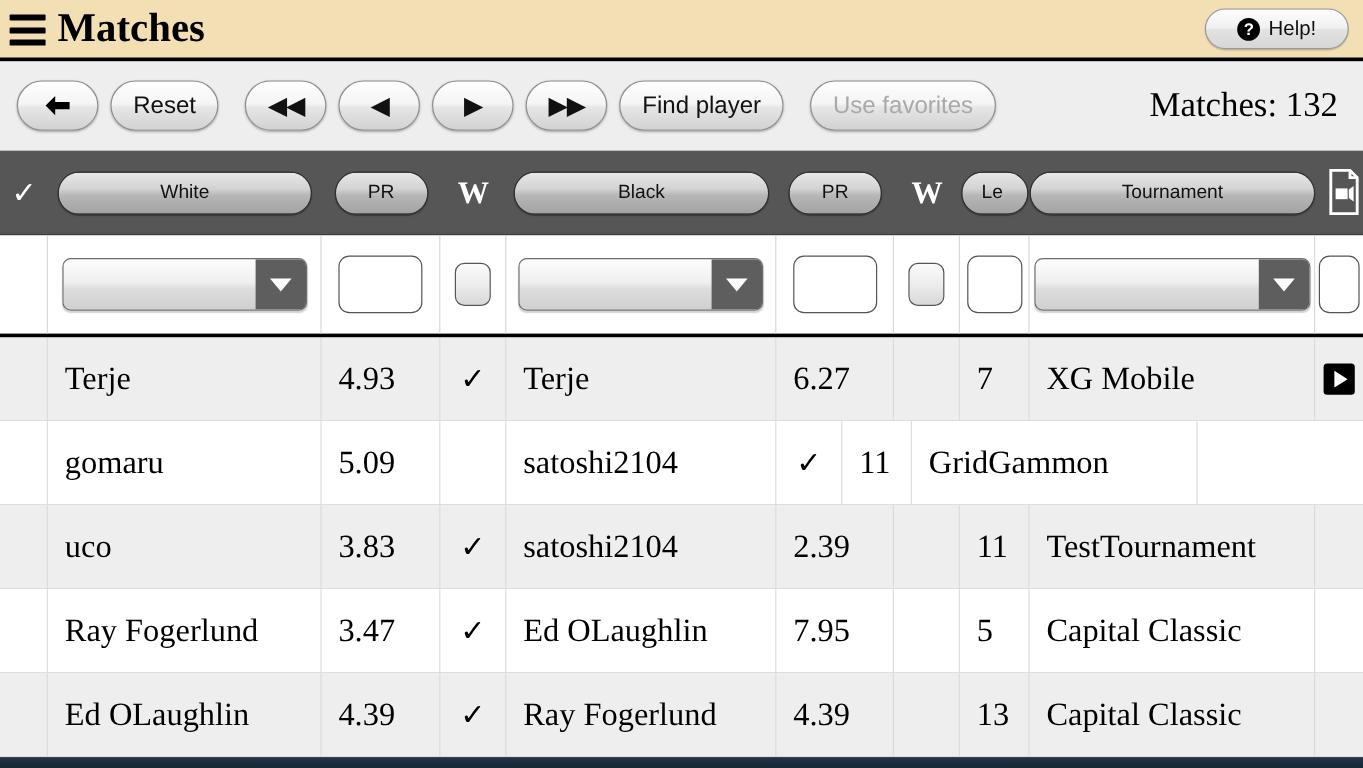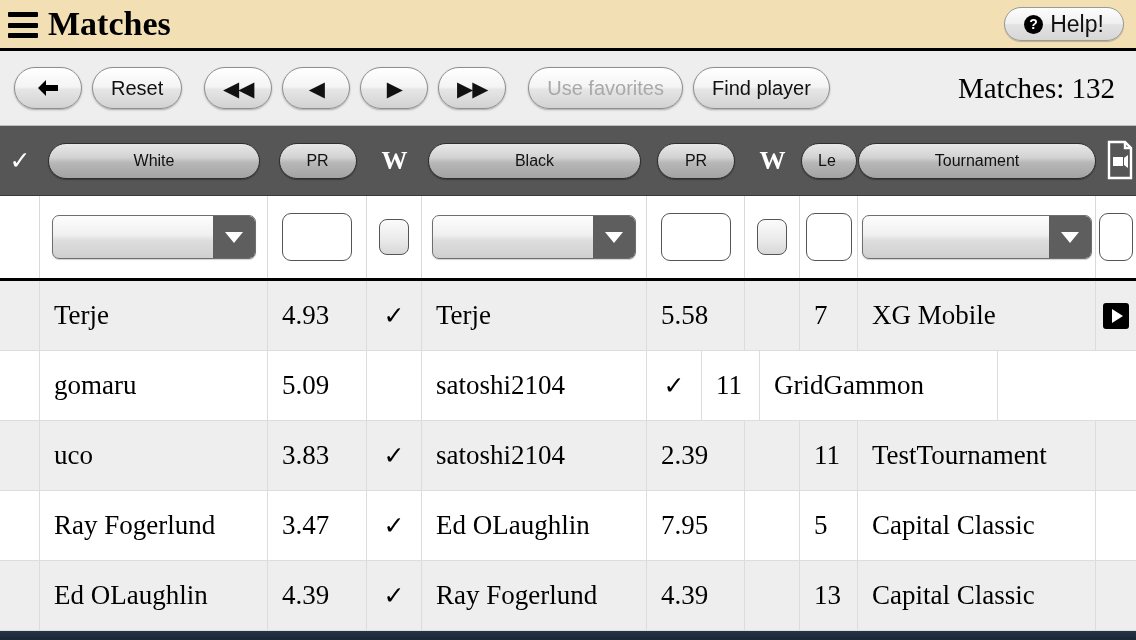--- a/index.html
+++ b/index.html
@@ -38,21 +38,21 @@
     padding: 0 16px;
     box-shadow: 0 1px 1px rgba(0,0,0,.22);
     cursor: pointer;
   }
   .help-btn .qmark {
     width: 19px; height: 19px; border-radius: 50%;
     background: #000; color: #fff;
     font-size: 14px; font-weight: bold; line-height: 19px; text-align: center;
     font-family: "Liberation Sans", sans-serif;
   }
-  .help-btn .lbl { font-size: 23px; color: #111; text-align: right; }
+  .help-btn .lbl { font-size: 17px; color: #111; text-align: right; }
 
   
   .toolbar {
     height: 78px;
     background: #eeeeee;
     border-top: 3px solid #000;
     border-bottom: 1px solid #bdbdbd;
     display: flex; align-items: center;
     padding: 0 10px 0 14px;
     gap: 10px;
@@ -196,25 +196,25 @@
     </div>
     <div class="pill nav">
       <span class="arrowglyph">◀</span>
     </div>
     <div class="pill nav">
       <span class="arrowglyph">▶</span>
     </div>
     <div class="pill nav">
       <span class="arrowglyph">▶▶</span>
     </div>
+    <div class="pill">
+      <span>Find player</span>
+    </div>
     <div class="pill disabled" style="margin-left:12px">
       <span>Use favorites</span>
-    </div>
-    <div class="pill">
-      <span>Find player</span>
     </div>
     <div class="matches-count">Matches: 132</div>
   </div>
 
   <div class="colheader">
     <div class="ch-cell ch-check" style="width:40px">✓</div>
     <div class="ch-cell" style="width:228px">
       <div class="dpill" style="width:212px">
         <span>White</span>
       </div>
@@ -305,21 +305,21 @@
   </div>
 
   <div class="tablebody">
 
     <div class="row alt">
       <div class="cell center" style="width:40px"></div>
       <div class="cell left" style="width:228px">Terje</div>
       <div class="cell left" style="width:99px">4.93</div>
       <div class="cell center check" style="width:55px">✓</div>
       <div class="cell left" style="width:225px">Terje</div>
-      <div class="cell left" style="width:98px">5.58</div>
+      <div class="cell left" style="width:98px">6.27</div>
       <div class="cell center check" style="width:55px"></div>
       <div class="cell left" style="width:58px">7</div>
       <div class="cell left" style="width:238px">XG Mobile</div>
       <div class="cell center nopad" style="width:40px;border-right:none">
         <span class="playicon">
             <span class="ptri"></span>
           </span>
       </div>
     </div>
 

